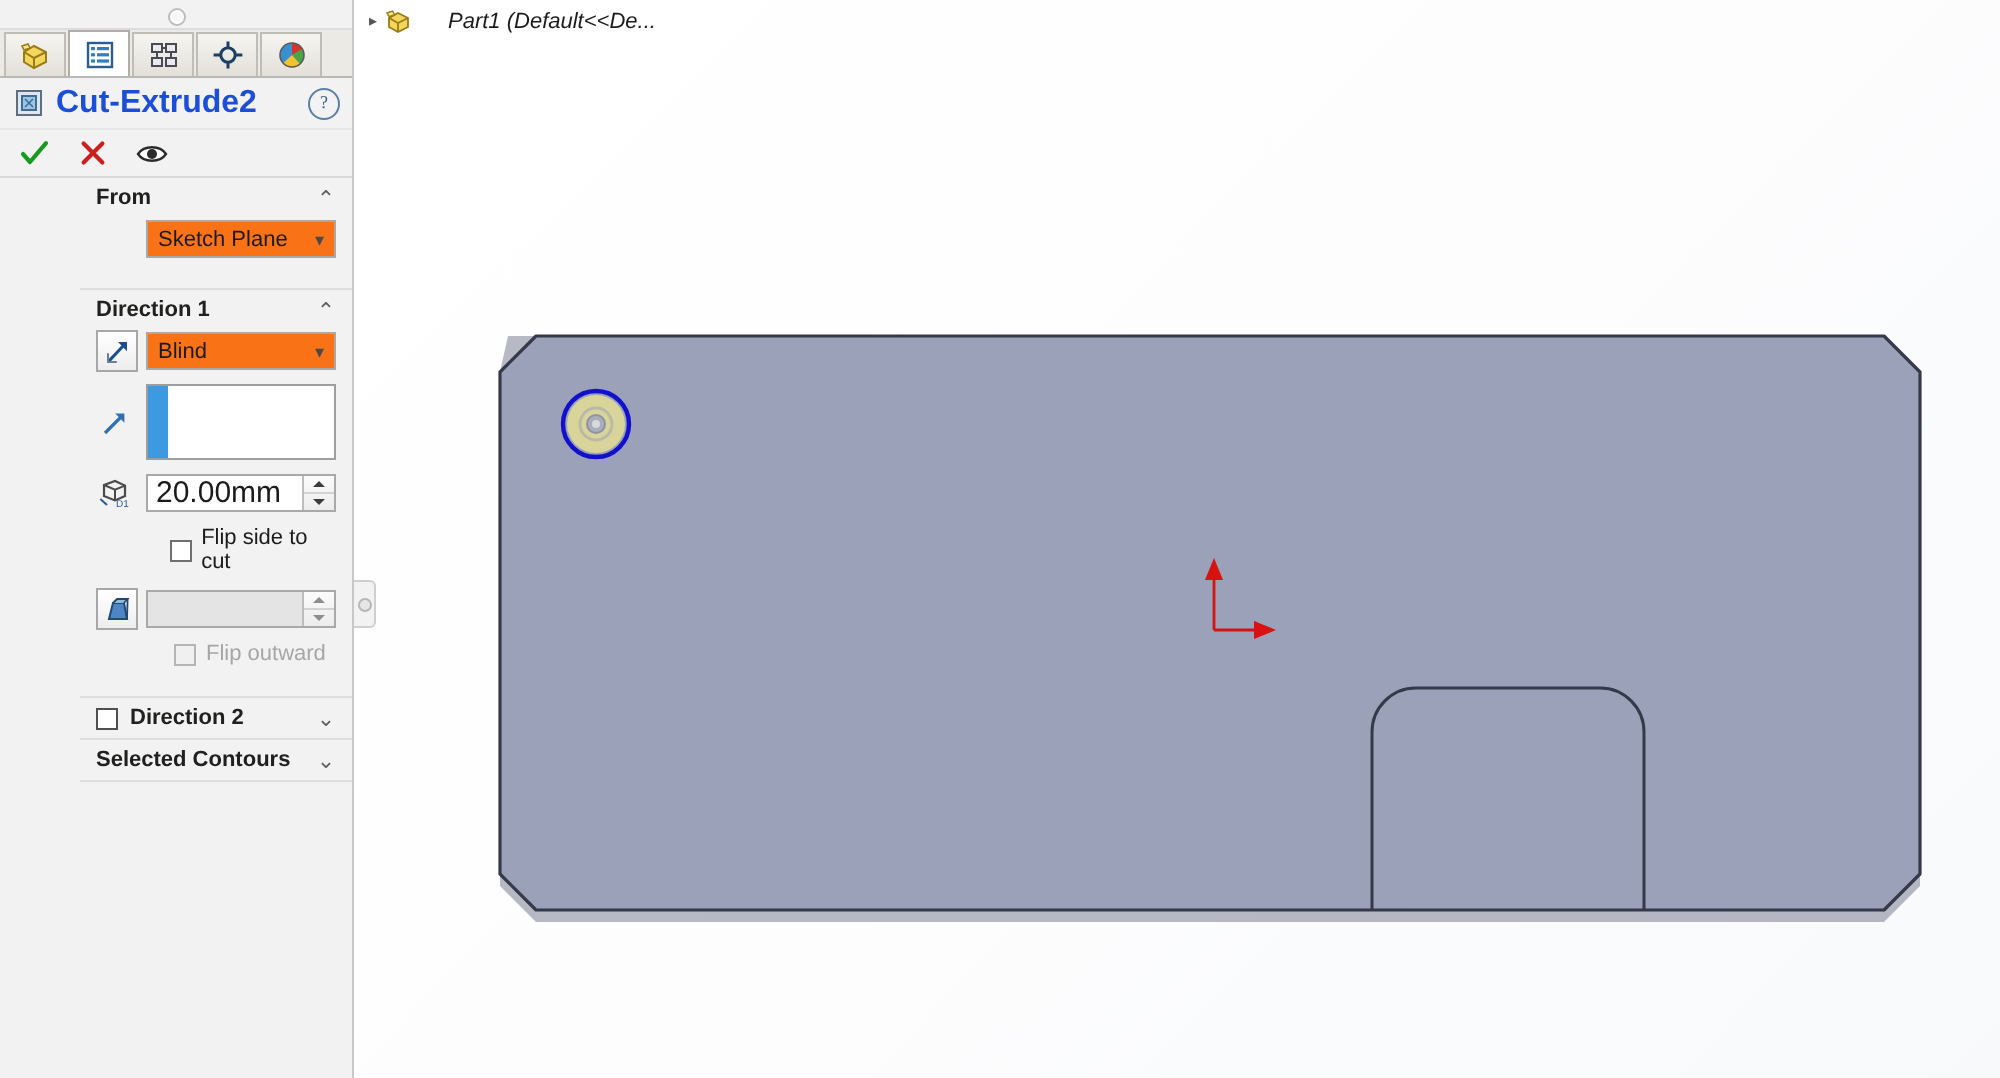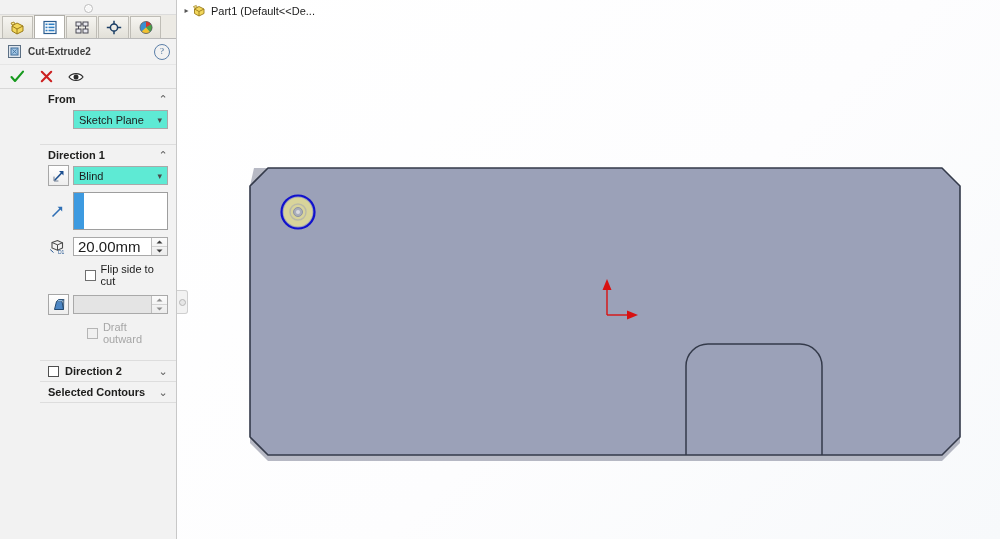--- a/index.html
+++ b/index.html
@@ -85,23 +85,23 @@
   .feature-header {
     height: 26px;
     display: flex;
     align-items: center;
     padding: 0 6px 0 7px;
     background: #f2f2f2;
     border-bottom: 1px solid #e6e6e6;
     box-sizing: border-box;
   }
   .feature-title {
-    font-size: 10px;
+    font-size: 16px;
     font-weight: bold;
-    color: #404040;
+    color: #1d4ed8;
     margin-left: 6px;
     flex: 1;
     white-space: nowrap;
   }
   .help-icon {
     width: 14px;
     height: 14px;
     border-radius: 50%;
     border: 1px solid #5b7fa8;
     color: #33608f;
@@ -192,21 +192,21 @@
     border: none;
     background: none;
     width: 19px;
     margin-right: 6px;
     cursor: default;
   }
   .combo {
     flex: 1;
     height: 19px;
     border: 1px solid #a9a9a9;
-    background: #5eead4;
+    background: #f97316;
     display: flex;
     align-items: center;
     padding: 0 2px 0 5px;
     box-sizing: border-box;
     font-size: 11px;
     cursor: pointer;
   }
   .combo .cval { flex: 1; white-space: nowrap; overflow: hidden; }
   .combo .carrow { color: #4a4a4a; font-size: 9px; padding-right: 3px; }
 
@@ -334,21 +334,21 @@
     cursor: pointer;
   }
   .tree-arrow {
     width: 11px;
     display: flex;
     align-items: center;
     justify-content: center;
     color: #555;
     font-size: 8px;
   }
-  .tree-label { margin-left: 5px; }
+  .tree-label { margin-left: 18px; font-style: italic; }
 
   #model-svg {
     position: absolute;
     left: 0;
     top: 0;
   }
 </style>
 </head>
 <body>
 
@@ -544,21 +544,21 @@
                   <svg width="7" height="4" viewBox="0 0 7 4">
                       <path d="M3.5 3.5 L0.5 0.5 L6.5 0.5 Z" fill="#8e8e8e"></path>
                     </svg>
                 </div>
               </div>
             </div>
           </div>
 
           <div class="chkrow indent2">
             <div class="chkbox disabled"></div>
-            <span class="chklabel disabled">Draft outward</span>
+            <span class="chklabel disabled">Flip outward</span>
           </div>
 
         </div>
       </div>
 
       <div class="section">
         <div class="section-head">
           <div class="head-chk"></div>
           <div class="section-title">Direction 2</div>
           <div class="chev">⌄</div>

